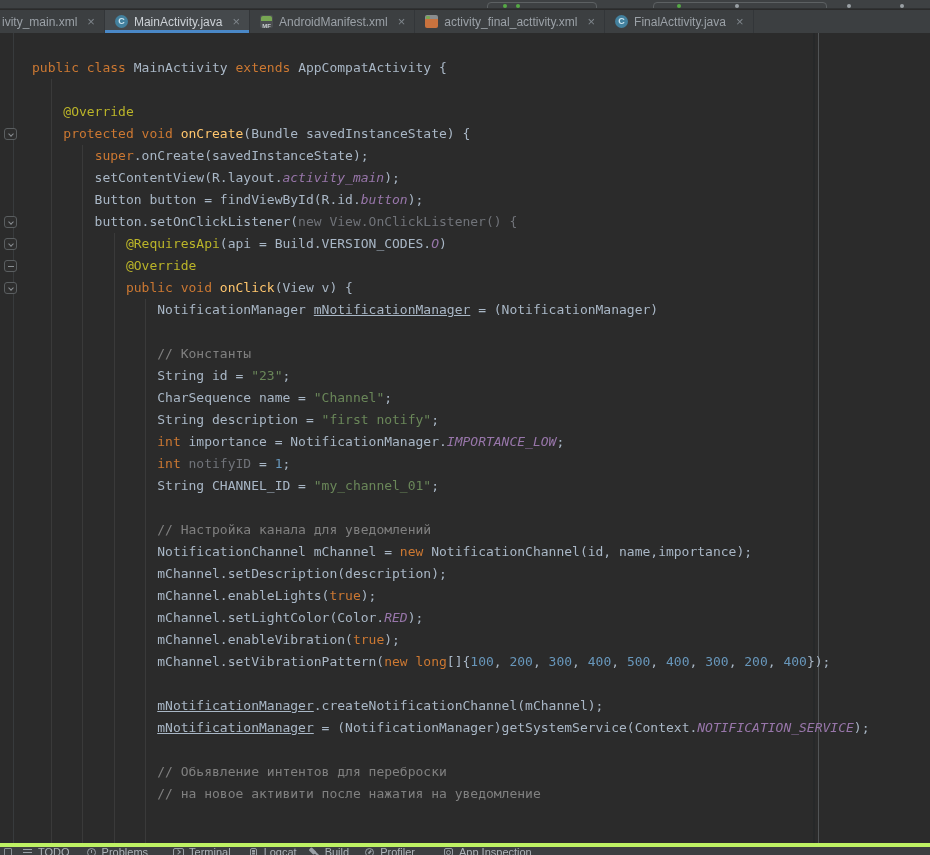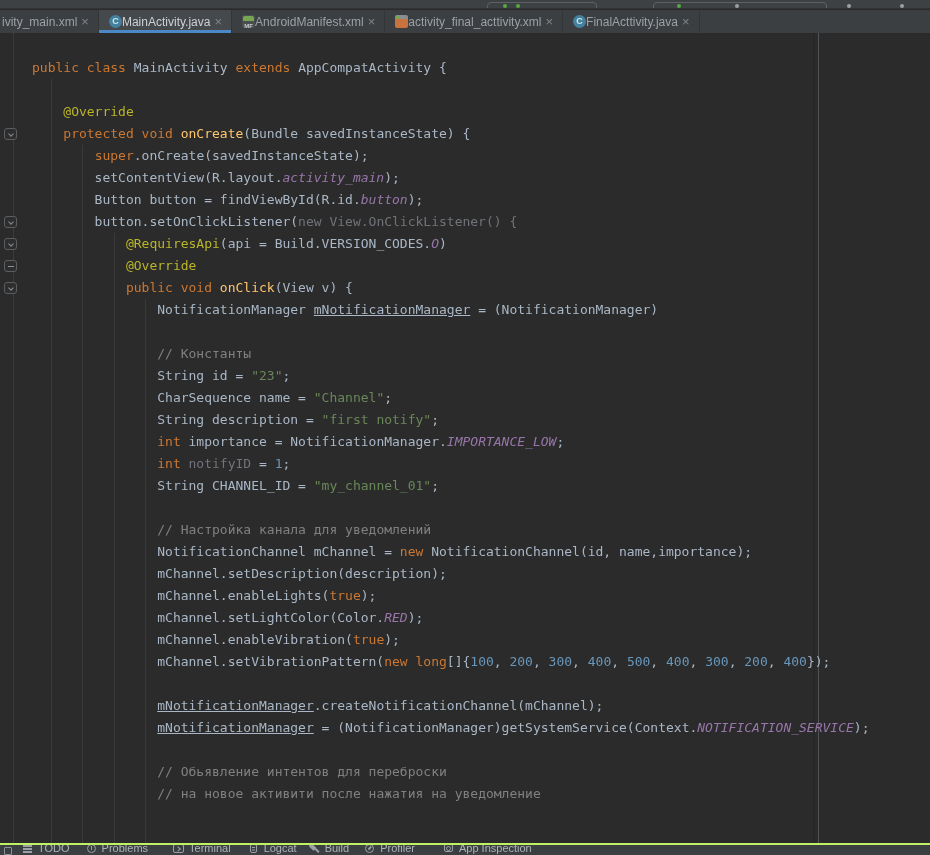--- a/index.html
+++ b/index.html
@@ -8,21 +8,21 @@
 
   
   .toolbar-sliver { position:absolute; left:0; top:0; width:930px; height:9px;
                     background:#3e4143; border-bottom:1px solid #303233; overflow:hidden; }
   .tb-group { position:absolute; top:2px; height:14px; border:1px solid #5d6163; border-radius:4px; }
   .tb-dot { position:absolute; top:4px; width:4px; height:4px; border-radius:50%; }
 
   
   .tab-bar { position:absolute; left:0; top:10px; width:930px; height:23px;
              background:#3c3f41; display:flex; align-items:stretch; }
-  .tab { position:relative; display:flex; align-items:center; gap:0;
+  .tab { position:relative; display:flex; align-items:center; gap:6px;
          padding:0 9px 0 10px; border-right:1px solid #333639; color:#9ba1a7;
          font-size:12px; white-space:nowrap; cursor:default; }
   .tab.active { background:#45494c; color:#ccd1d6; }
   .tab.active .underline { position:absolute; left:0; right:0; bottom:0; height:3px; background:#4a88c7; }
   .tab .close { color:#7f868c; font-size:13px; line-height:1; margin-left:4px; }
   .tab.first { padding-left:2px; }
 
   .ticn { width:13px; height:13px; display:inline-block; position:relative; flex:none; }
   .ticn-java-class { background:#43819e; border-radius:50%; }
   .ticn-java-class .ltr { position:absolute; left:0; right:0; top:1px; text-align:center;
@@ -60,22 +60,22 @@
   .tok-u     { text-decoration:underline; }
 
   .fold { position:absolute; left:4px; width:13px; height:12px; border:1px solid #5a5e60;
           border-radius:3px; background:#2e2e2e; }
   .fold .chev { position:absolute; left:3.5px; top:2.5px; width:4px; height:4px;
           border-left:1.5px solid #8a8f93; border-bottom:1.5px solid #8a8f93; transform:rotate(-45deg); }
   .fold .minus { position:absolute; left:2.5px; top:4.5px; width:6px; height:1.5px; background:#8a8f93; }
 
   
   .bottom-bar { position:absolute; left:0; bottom:0; width:930px; height:12px;
-                background:#3c3f41; border-top:2px solid #bef264; overflow:hidden;
-                display:flex; align-items:flex-end; padding:2px 0 0 4px; }
+                background:#3c3f41; border-top:4px solid #bef264; overflow:hidden;
+                display:flex; align-items:center; padding:2px 0 0 4px; }
   .bb-item { display:flex; align-items:center; gap:5px; color:#adb3b8; font-size:11px;
              line-height:13px; white-space:nowrap; }
   .bb-item:nth-child(2){ margin-left:10px; }
   .bb-item:nth-child(3){ margin-left:16px; }
   .bb-item:nth-child(4){ margin-left:25px; }
   .bb-item:nth-child(5){ margin-left:17px; }
   .bb-item:nth-child(6){ margin-left:12px; }
   .bb-item:nth-child(7){ margin-left:15px; }
   .bb-item:nth-child(8){ margin-left:28px; }
 

